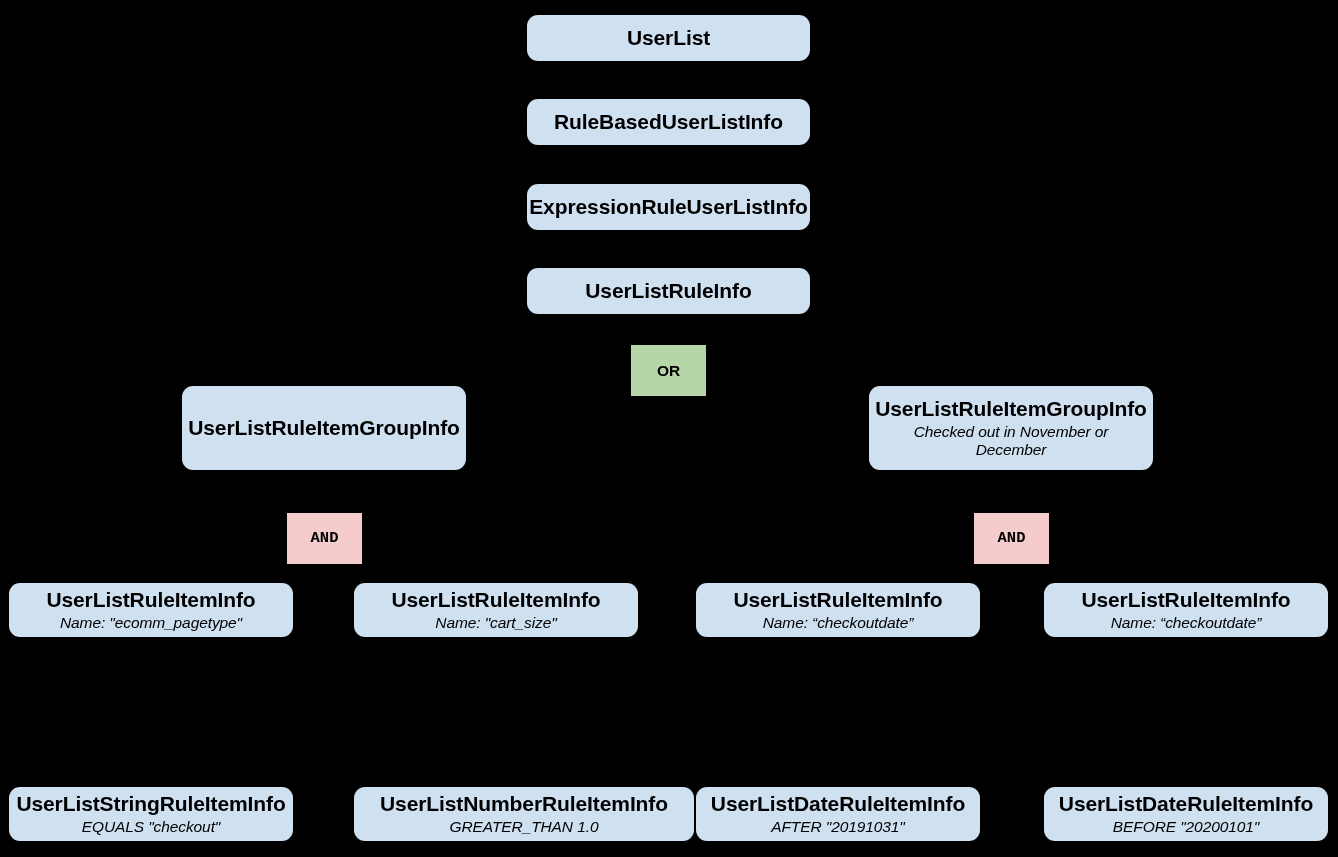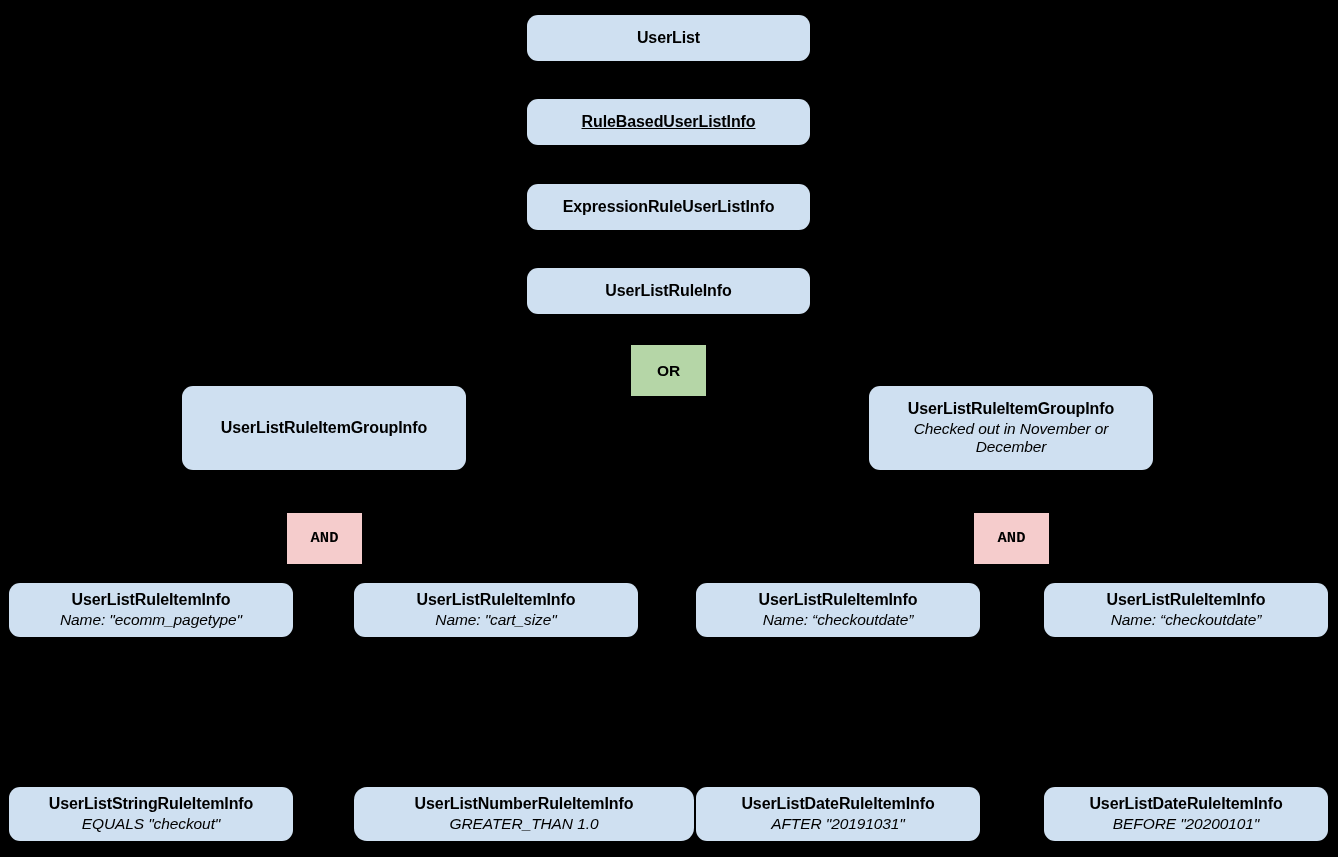--- a/index.html
+++ b/index.html
@@ -50,21 +50,21 @@
     background: #b5d6a7;
     border-radius: 0;
   }
   .node.op-and {
     background: #f5cccc;
     border-radius: 0;
     font-family: Liberation Mono, monospace;
   }
   .node-title {
     font-weight: bold;
-    font-size: 16px;
+    font-size: 21px;
     letter-spacing: -0.1px;
     white-space: nowrap;
   }
   .node-sub {
     font-style: italic;
     font-size: 15.5px;
     letter-spacing: -0.1px;
     margin-top: 1px;
   }
   .node-sub.wrap {
@@ -101,21 +101,21 @@
       <path d="M496,637 L496,787"></path>
       <path d="M838,637 L838,787"></path>
       <path d="M1186,637 L1186,787"></path>
     </g>
   </svg>
 
   <div class="node rounded" style="left:527px; top:15px; width:283px; height:46px;">
     <div class="node-title">UserList</div>
   </div>
 
-  <div class="node rounded" style="left:527px; top:99px; width:283px; height:46px;text-decoration:underline;">
+  <div class="node rounded" style="left:527px; top:99px; width:283px; height:46px;">
     <div class="node-title">RuleBasedUserListInfo</div>
   </div>
 
   <div class="node rounded" style="left:527px; top:184px; width:283px; height:46px;align-items:center;">
     <div class="node-title">ExpressionRuleUserListInfo</div>
   </div>
 
   <div class="node rounded" style="left:527px; top:268px; width:283px; height:46px;">
     <div class="node-title">UserListRuleInfo</div>
   </div>
@@ -159,21 +159,21 @@
   <div class="node rounded" style="left:1044px; top:583px; width:284px; height:54px;">
     <div class="node-title">UserListRuleItemInfo</div>
     <div class="node-sub">Name: “checkoutdate”</div>
   </div>
 
   <div class="node rounded" style="left:9px; top:787px; width:284px; height:54px;">
     <div class="node-title">UserListStringRuleItemInfo</div>
     <div class="node-sub">EQUALS "checkout"</div>
   </div>
 
-  <div class="node rounded" style="left:354px; top:787px; width:340px; height:54px;border-radius:13px;">
+  <div class="node rounded" style="left:354px; top:787px; width:340px; height:54px;">
     <div class="node-title">UserListNumberRuleItemInfo</div>
     <div class="node-sub">GREATER_THAN 1.0</div>
   </div>
 
   <div class="node rounded" style="left:696px; top:787px; width:284px; height:54px;">
     <div class="node-title">UserListDateRuleItemInfo</div>
     <div class="node-sub">AFTER "20191031"</div>
   </div>
 
   <div class="node rounded" style="left:1044px; top:787px; width:284px; height:54px;">

